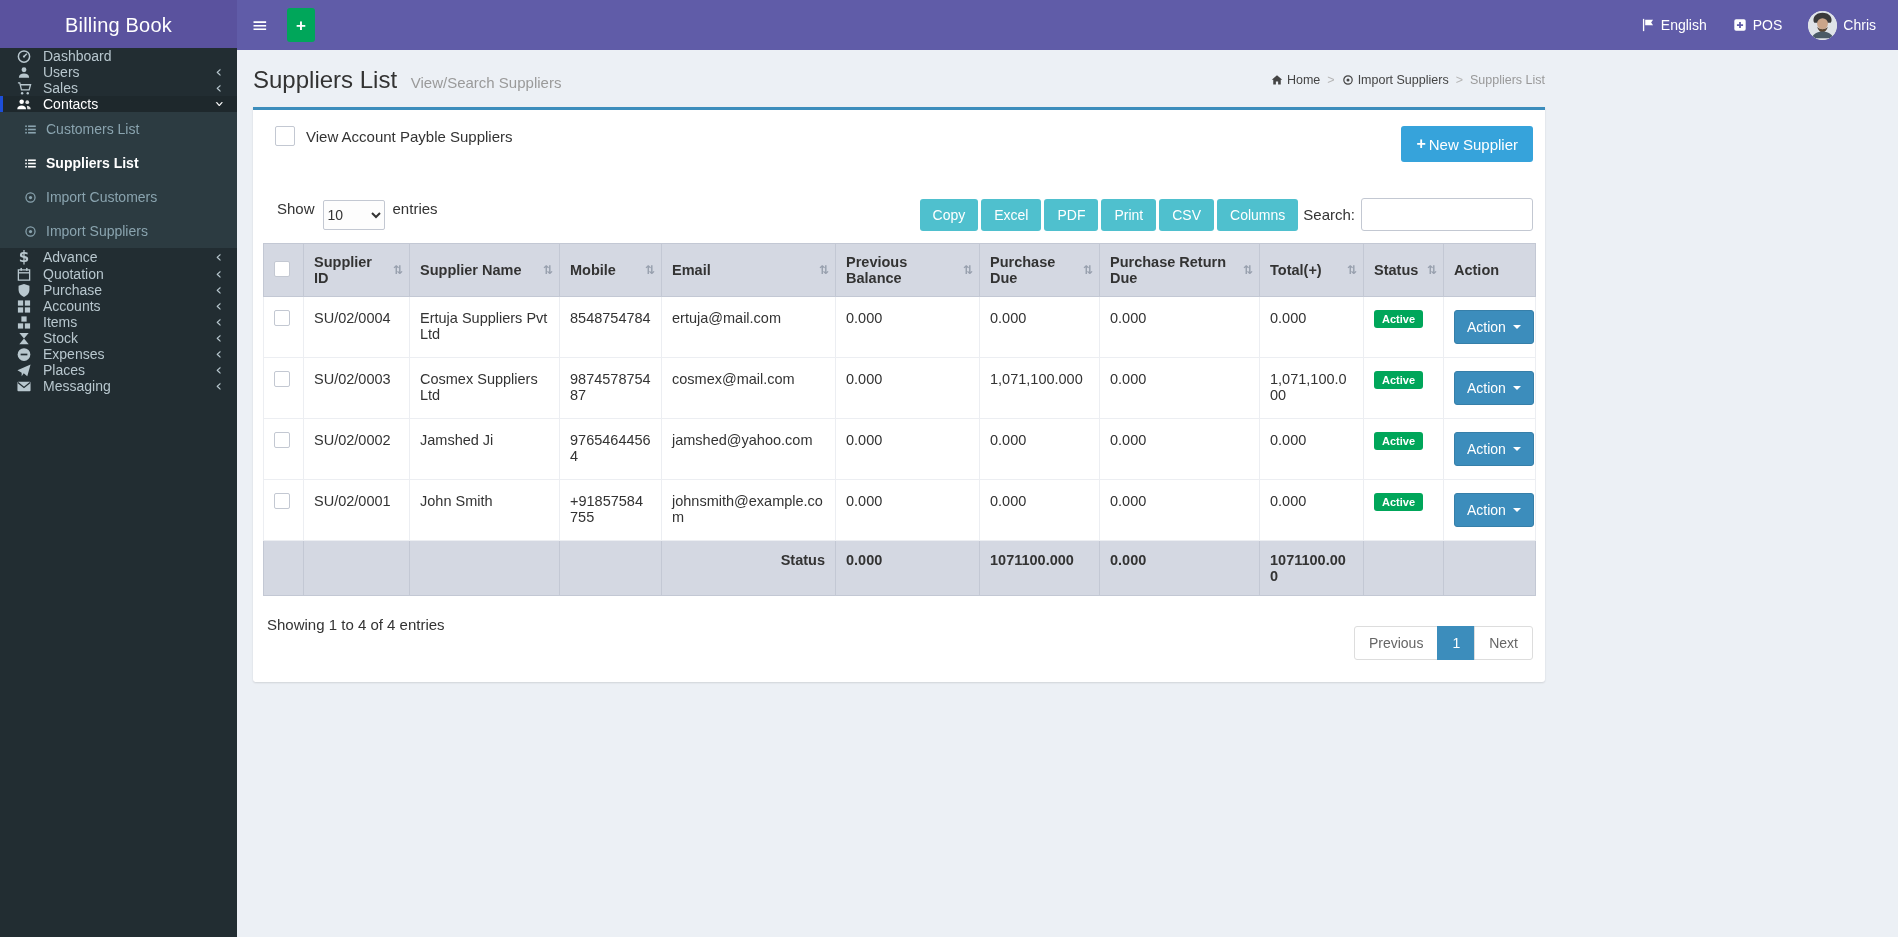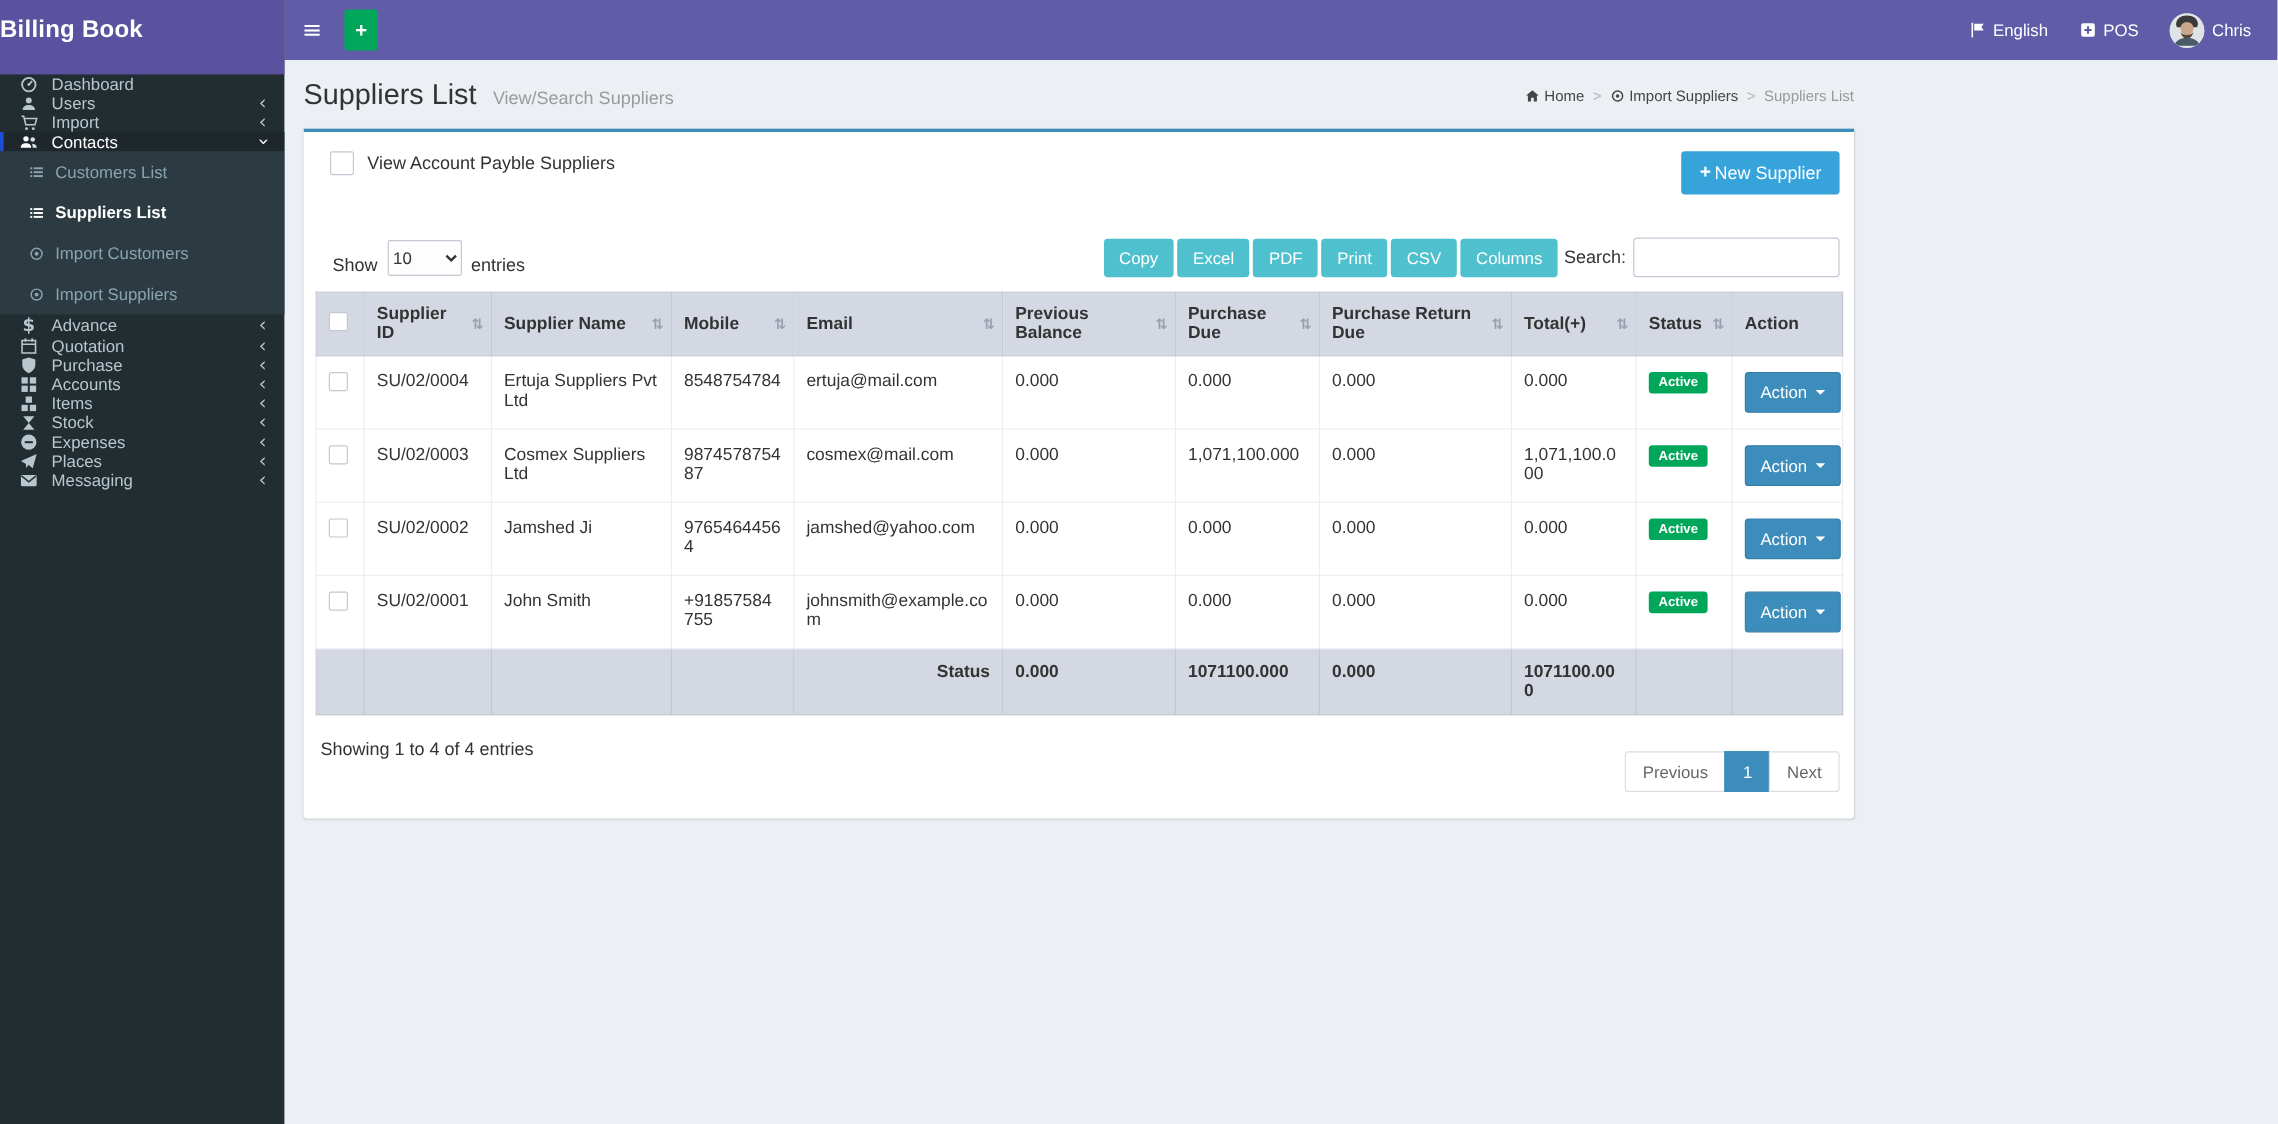--- a/index.html
+++ b/index.html
@@ -3,22 +3,22 @@
 <meta charset="utf-8">
 <style>
   * { margin:0; padding:0; box-sizing:border-box; }
   html,body { width:1898px; height:937px; overflow:hidden; }
   body {
     font-family:"Liberation Sans", sans-serif;
     font-size:14px; color:#333; background:#ecf0f5; position:relative;
   }
   
   .sidebar { position:absolute; left:0; top:0; bottom:0; width:237px; background:#222d32; z-index:5; }
-  .logo { height:62px; background:#5a529e; color:#fff; font-size:20px; font-weight:bold;
-          line-height:50px; text-align:left; cursor:pointer; letter-spacing:.2px; }
+  .logo { height:48px; background:#5a529e; color:#fff; font-size:20px; font-weight:normal;
+          line-height:50px; text-align:center; cursor:pointer; letter-spacing:.2px; }
   .nav-item { display:flex; align-items:center; gap:10px; padding:0 15px; color:#b8c7ce;
               font-size:14px; cursor:pointer; }
   .nav-item .svg-icon, .nav-item .char-icon { width:18px; flex:0 0 18px; text-align:center; }
   .svg-icon { width:15px; height:15px; vertical-align:middle; }
   .char-icon { font-weight:bold; font-size:15px; font-family:"DejaVu Sans",sans-serif; }
   .chevron { margin-left:auto; font-size:16px; line-height:1; color:#b8c7ce;
              font-family:"DejaVu Sans",sans-serif; }
   .nav-item.active { background:#1e282c; color:#fff; border-left:3px solid #1d4ed8; padding-left:12px; }
   .nav-item.active .chevron { color:#fff; transform:rotate(-90deg); }
   .submenu { background:#2c3b41; }
@@ -55,21 +55,21 @@
          box-shadow:0 1px 2px rgba(0,0,0,.12); padding:10px 10px 22px; }
   .top-row { display:flex; justify-content:space-between; align-items:flex-start; padding:6px 2px 4px 12px; }
   .payble { display:flex; align-items:center; gap:11px; font-size:15px; color:#333; cursor:pointer; }
   .checkbox { display:inline-block; width:20px; height:20px; background:#fff; border:1px solid #c3c8d2;
               border-radius:2px; cursor:pointer; }
   .checkbox.sm { width:16px; height:16px; }
   .btn-new { background:#36a3db; color:#fff; border:none; border-radius:3px; padding:9px 15px;
              font-size:15px; cursor:pointer; display:flex; align-items:center; gap:3px; }
   .btn-new .plus { font-weight:bold; font-size:16px; }
   .controls-row { display:flex; align-items:center; padding:0 2px; margin-top:32px; }
-  .length { display:flex; align-items:flex-end; gap:8px; font-size:15px; color:#333; padding-left:12px; }
+  .length { display:flex; align-items:flex-start; gap:8px; font-size:15px; color:#333; padding-left:12px; }
   .length select { height:30px; width:62px; border:1px solid #c3c8d2; border-radius:2px;
                    font-size:14px; color:#333; background:#fdfdfd; font-family:"Liberation Sans",sans-serif; }
   .export-group { margin-left:auto; display:flex; gap:3px; }
   .btn-export { background:#4fc0ce; color:#fff; border:none; border-radius:3px; padding:8px 13px;
                 font-size:14px; cursor:pointer; }
   .search-box { display:flex; align-items:center; gap:6px; margin-left:5px; font-size:15px; color:#333; }
   .search-box input { width:172px; height:33px; border:1px solid #c3c8d2; border-radius:3px;
                       padding:4px 8px; font-size:14px; font-family:"Liberation Sans",sans-serif; }
   
   table.suppliers { width:100%; border-collapse:collapse; table-layout:fixed; margin-top:12px; }
@@ -122,21 +122,21 @@
         </svg>
       <span>Users</span>
       <span class="chevron">‹</span>
     </div>
     <div class="nav-item">
       <svg class="svg-icon" viewBox="0 0 16 16" fill="currentColor">
           <path d="M1.5 2h2l1.8 7.5h8.2l1.5-5.5H4.6" fill="none" stroke="currentColor" stroke-width="1.4"></path>
           <circle cx="6" cy="13" r="1.3"></circle>
           <circle cx="12" cy="13" r="1.3"></circle>
         </svg>
-      <span>Import</span>
+      <span>Sales</span>
       <span class="chevron">‹</span>
     </div>
     <div class="nav-item active">
       <svg class="svg-icon" viewBox="0 0 16 16" fill="currentColor">
           <circle cx="5.5" cy="5" r="2.4"></circle>
           <path d="M.8 13c0-2.7 2.1-4 4.7-4s4.7 1.3 4.7 4z"></path>
           <circle cx="11.5" cy="5.5" r="2" opacity=".85"></circle>
           <path d="M11 9.3c2.3.1 4.2 1.3 4.2 3.7h-3.6z" opacity=".85"></path>
         </svg>
       <span>Contacts</span>

